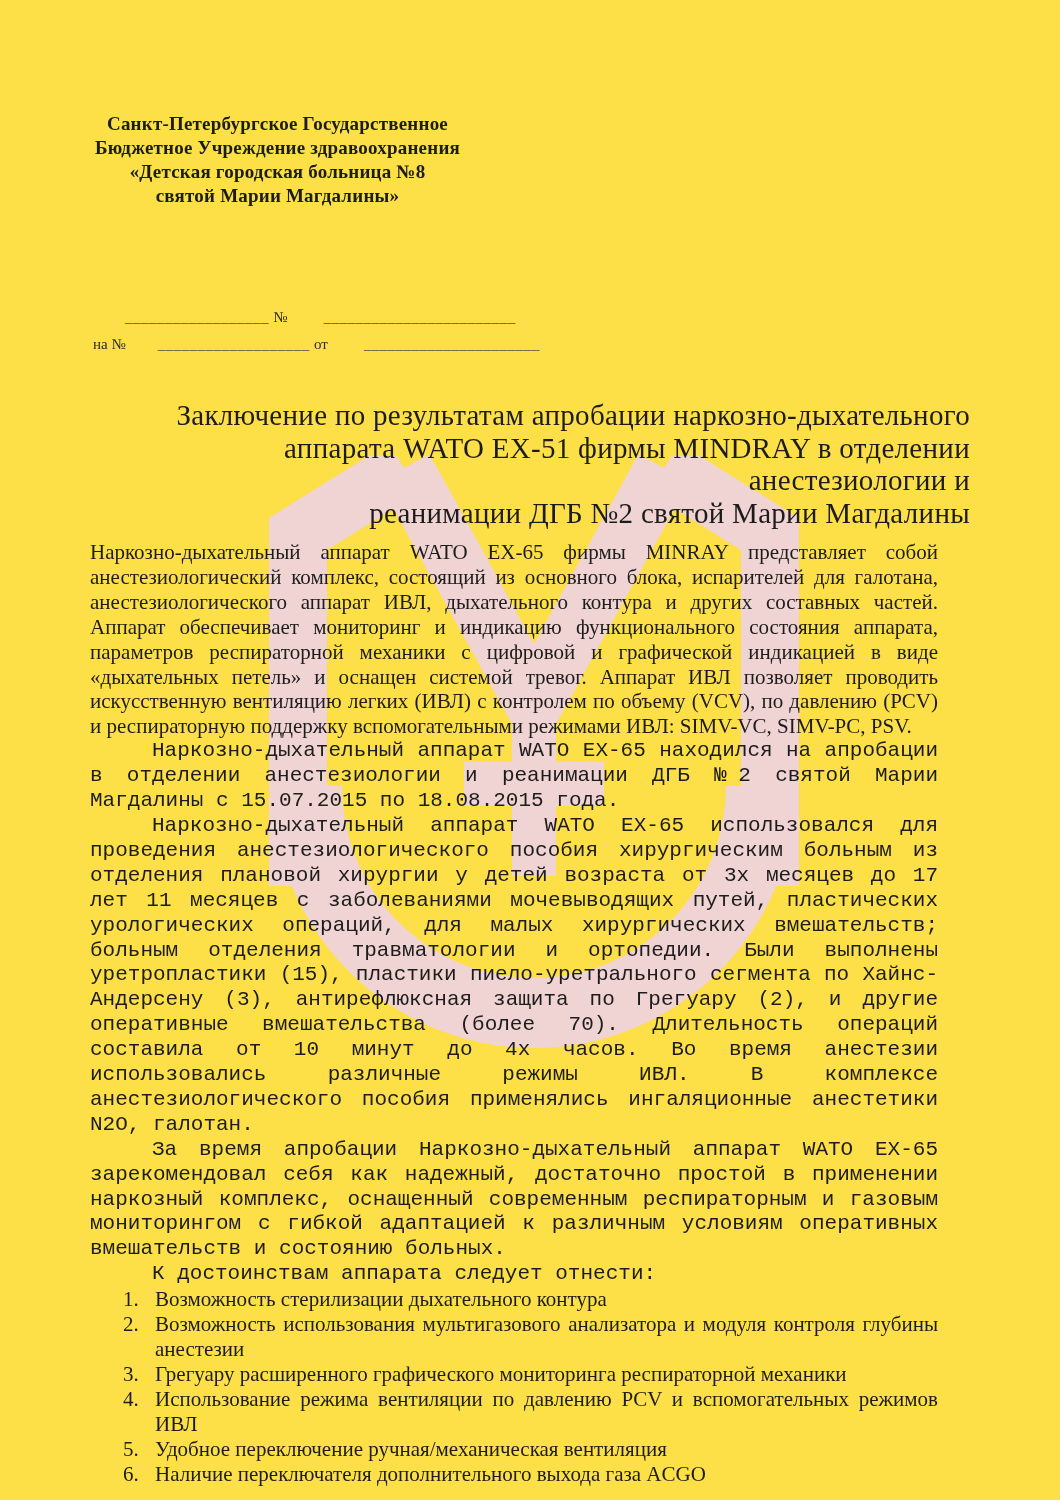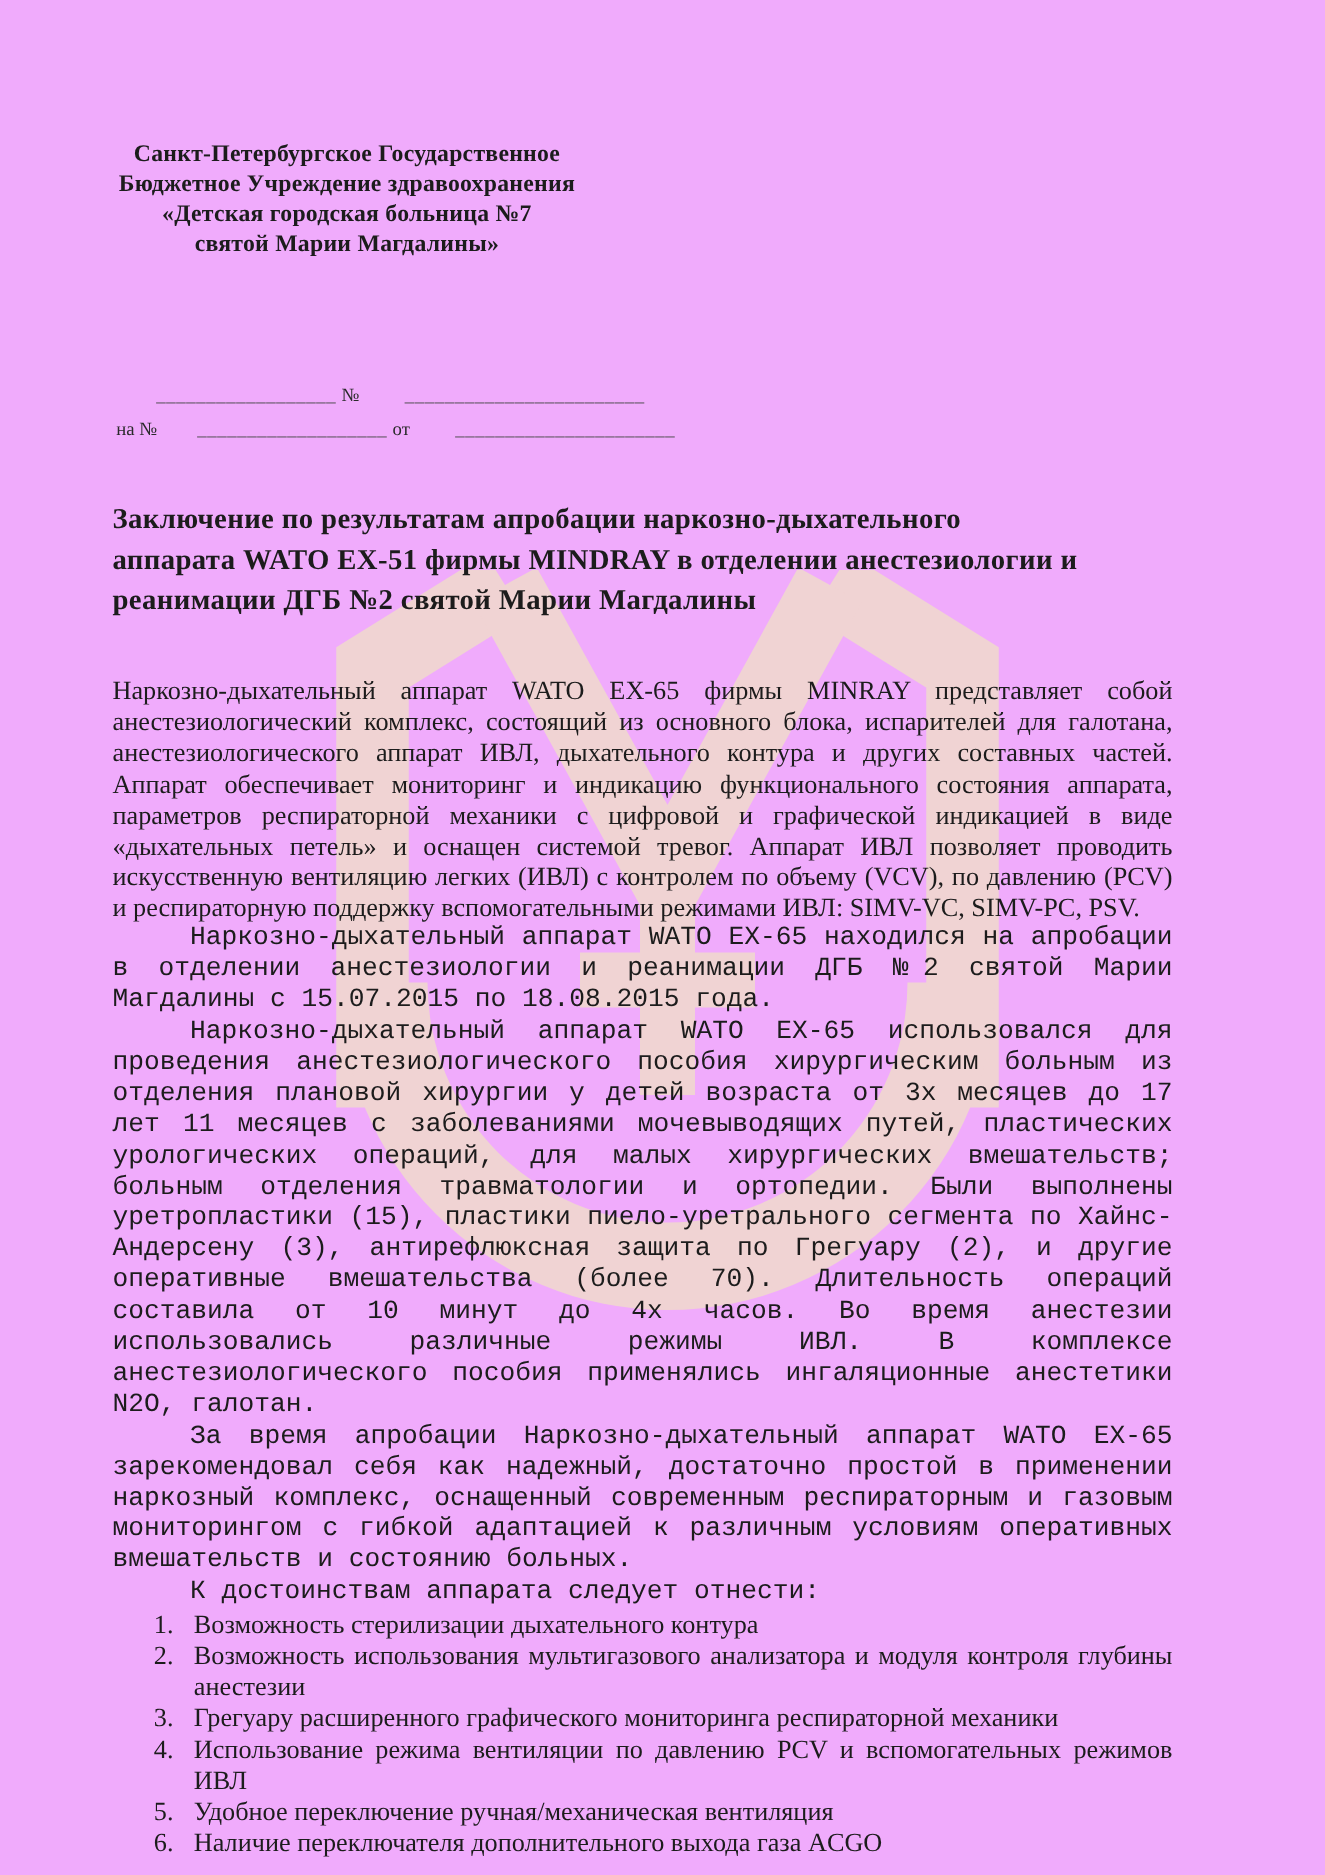--- a/index.html
+++ b/index.html
@@ -1,21 +1,21 @@
 <!DOCTYPE html>
 <html><head>
 <meta charset="utf-8">
 <style>
   * { margin:0; padding:0; box-sizing:border-box; }
   html,body { background:#e8e8e8; }
   .page {
     position:relative;
     width:1060px; height:1500px;
     margin:0 auto;
-    background:#f0abfc;
+    background:#fde047;
     overflow:hidden;
     font-family:"Liberation Serif","DejaVu Serif",serif;
     color:#1c1c1c;
   }
   .watermark {
     position:absolute; left:268px; top:456px;
     width:532px; height:600px;
     z-index:0;
   }
   .content { position:relative; z-index:1; }
@@ -42,22 +42,23 @@
     font-size:15px; line-height:27px; color:#3a3a3a;
     letter-spacing:0.5px;
   }
   .ref-line { white-space:nowrap; }
   .ref-label { letter-spacing:0; color:#2a2a2a; }
   .blank { color:#4a4a4a;margin-left:32px; }
 
   
   .doc-title {
     position:absolute; left:90px; top:399px; width:880px;
-    font-size:23px; font-weight:bold; line-height:32.5px;
+    font-size:29px; font-weight:normal; line-height:32.5px;
     letter-spacing:0.3px;
+    text-align:right;
   }
 
   
   .doc-body {
     position:absolute; left:90px; top:540px; width:848px;
     font-size:21px; line-height:24.9px;
     text-align:justify;
   }
   .doc-body p { margin:0; }
   .doc-body p.indent { text-indent:62px;font-family:Liberation Mono, monospace; }
@@ -78,21 +79,21 @@
     <path d="M 4,330 A 262,262 0 0 0 528,330 L 458,330 A 192,192 0 0 1 74,330 Z" fill="#f0d3d3"></path>
     <rect x="244" y="260" width="44" height="160" fill="#f0d3d3"></rect>
     <rect x="196" y="306" width="140" height="44" fill="#f0d3d3"></rect>
   </svg>
 
   <div class="content">
 
     <div class="org-header">
       <div class="org-name-line">Санкт-Петербургское Государственное</div>
       <div class="org-name-line">Бюджетное Учреждение здравоохранения</div>
-      <div class="org-name-line">«Детская городская больница №7</div>
+      <div class="org-name-line">«Детская городская больница №8</div>
       <div class="org-name-line">святой Марии Магдалины»</div>
     </div>
 
     <div class="ref-block">
       <div class="ref-line">
         <span class="blank">__________________</span>
         <span class="ref-label">№</span>
         <span class="blank">________________________</span>
       </div>
       <div class="ref-line">

